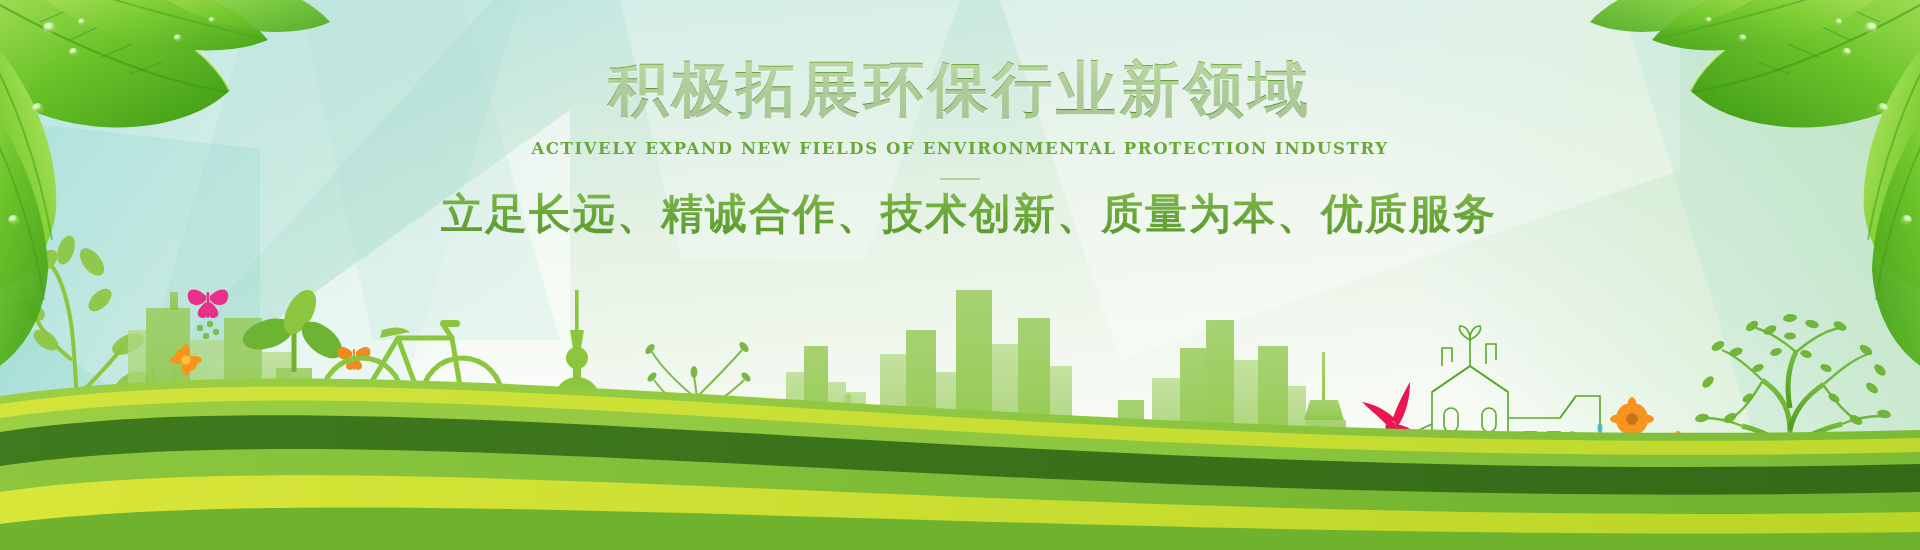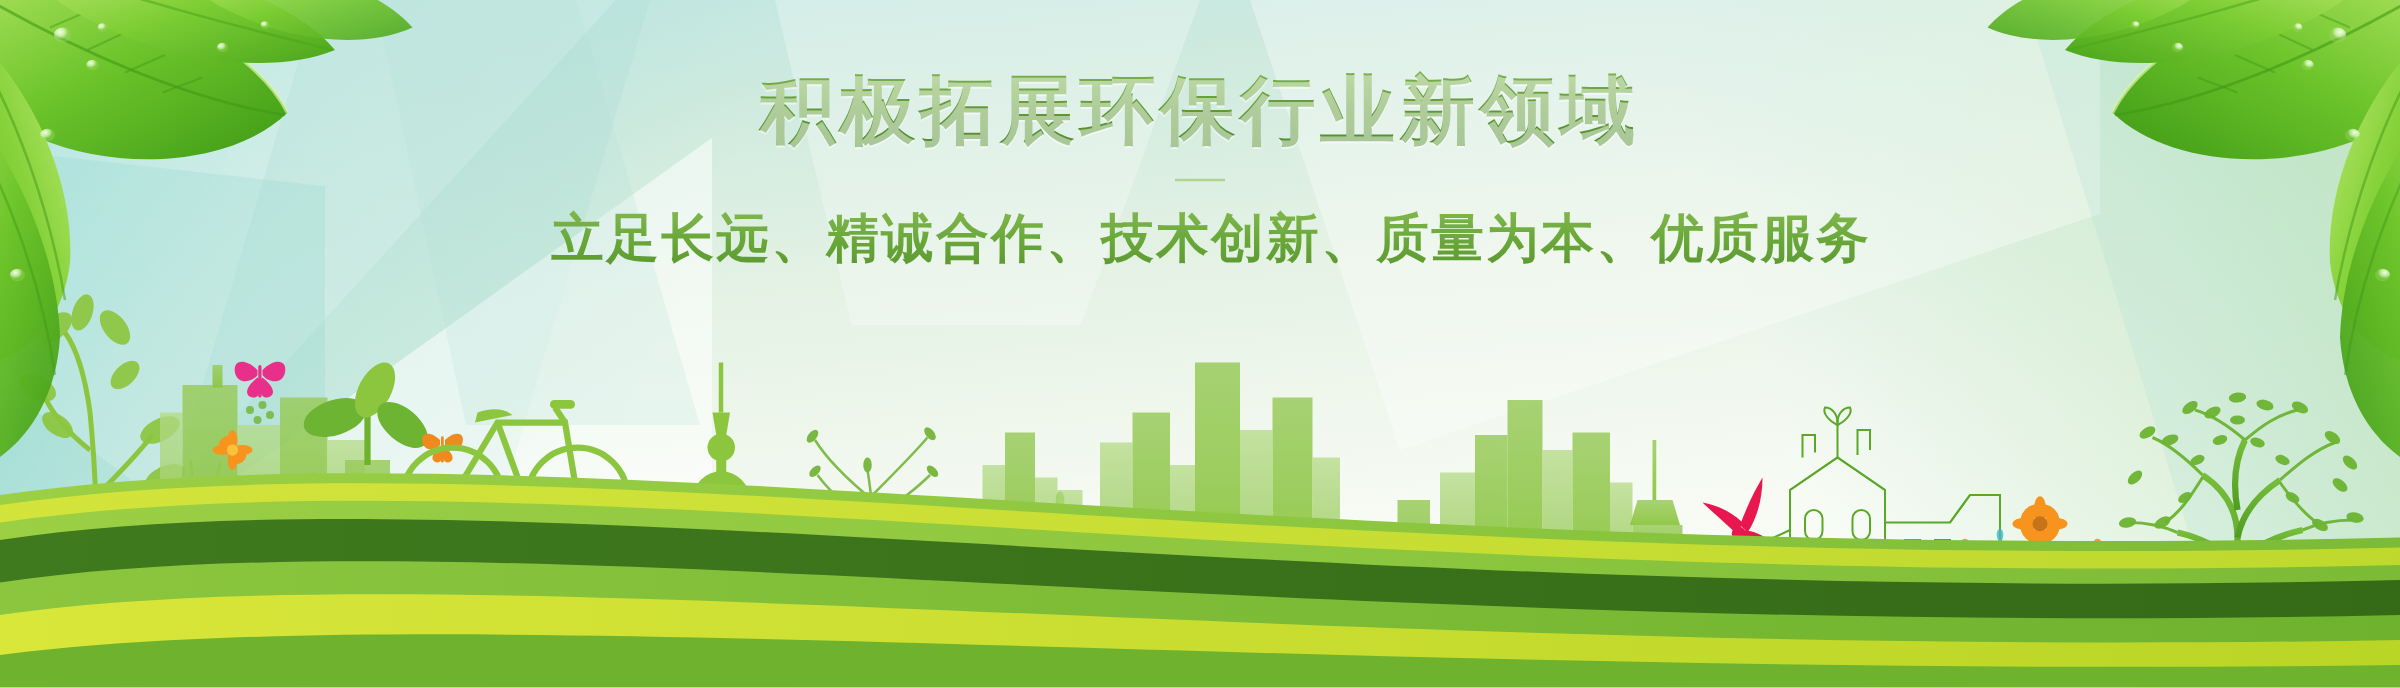--- a/index.html
+++ b/index.html
@@ -74,21 +74,21 @@
     font-weight:bold;
     font-size:16.5px;
     letter-spacing:1.6px;
     color:#6aa83a;
     white-space:nowrap;
   }
 
   #divider { margin:20px auto 0; width:40px; height:2px; background:#a7cf86; opacity:.85; }
 
   #tagline {
-    margin-top:18px;
+    margin-top:6px;
     font-family:"DejaVu Serif", serif;
     font-weight:bold;
     font-size:42px;
     letter-spacing:2px;
     background:linear-gradient(180deg, #86ba52 0%, #6aa83a 50%, #59962f 100%);
     -webkit-background-clip:text; background-clip:text;
     -webkit-text-fill-color:transparent; color:#6aa83a;padding-left:18px;
   }
 
   
@@ -468,20 +468,21 @@
 
     <path d="M0 466 C380 410 1040 512 1920 492 L1920 550 L0 550 Z" fill="url(#wvD)"></path>
 
     <path d="M0 492 C360 440 1040 528 1920 512 L1920 550 L0 550 Z" fill="url(#wvE)"></path>
 
     <path d="M0 524 C360 478 1040 544 1920 532 L1920 550 L0 550 Z" fill="#6fb22e"></path>
   </svg>
 
   <div id="text-block">
     <div id="headline">积极拓展环保行业新领域</div>
+    <div id="subtitle">ACTIVELY EXPAND NEW FIELDS OF ENVIRONMENTAL PROTECTION INDUSTRY</div>
     <div id="divider"></div>
     <div id="tagline">立足长远、精诚合作、技术创新、质量为本、优质服务</div>
   </div>
 
   <svg id="leaves-tl" viewBox="0 0 1920 550">
     <defs>
       <linearGradient id="lfA" x1="0" y1="0" x2="1" y2="1">
         <stop offset="0%" stop-color="#a8e05a"></stop>
           <stop offset="45%" stop-color="#6cc42a"></stop>
           <stop offset="100%" stop-color="#3f9a16"></stop>

